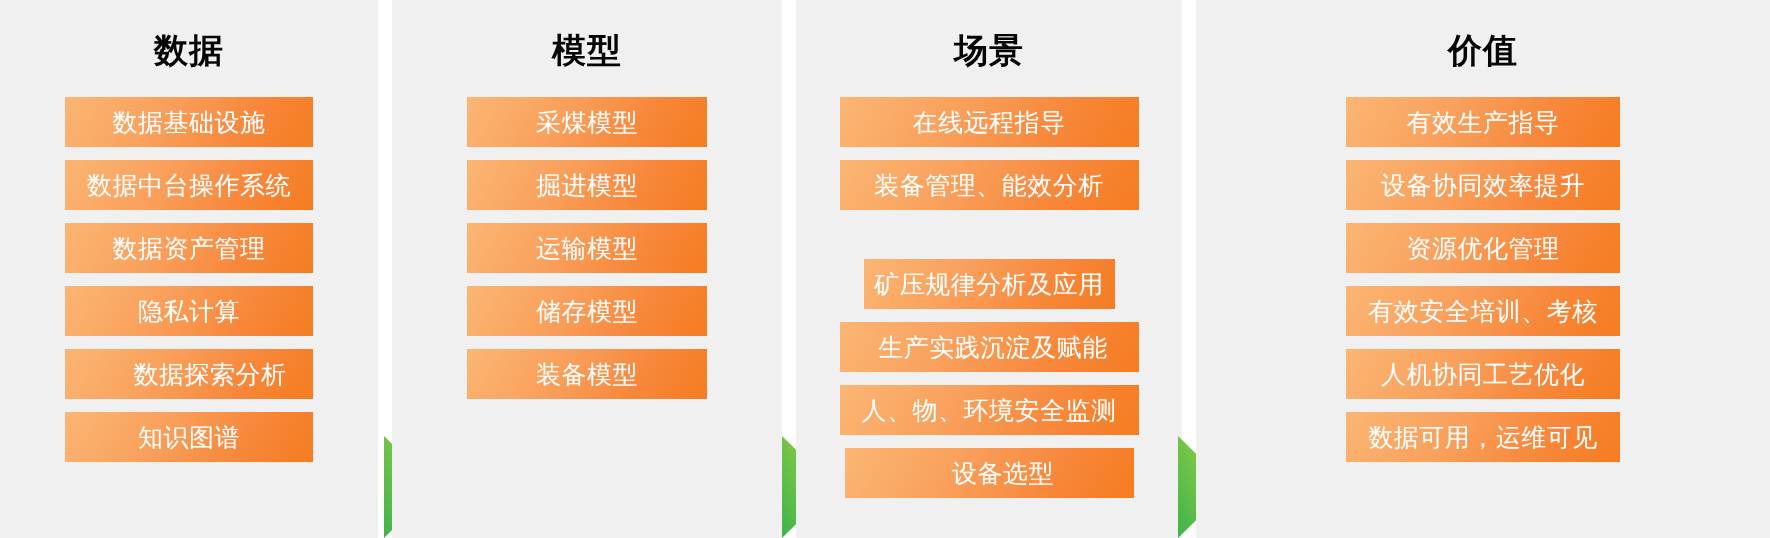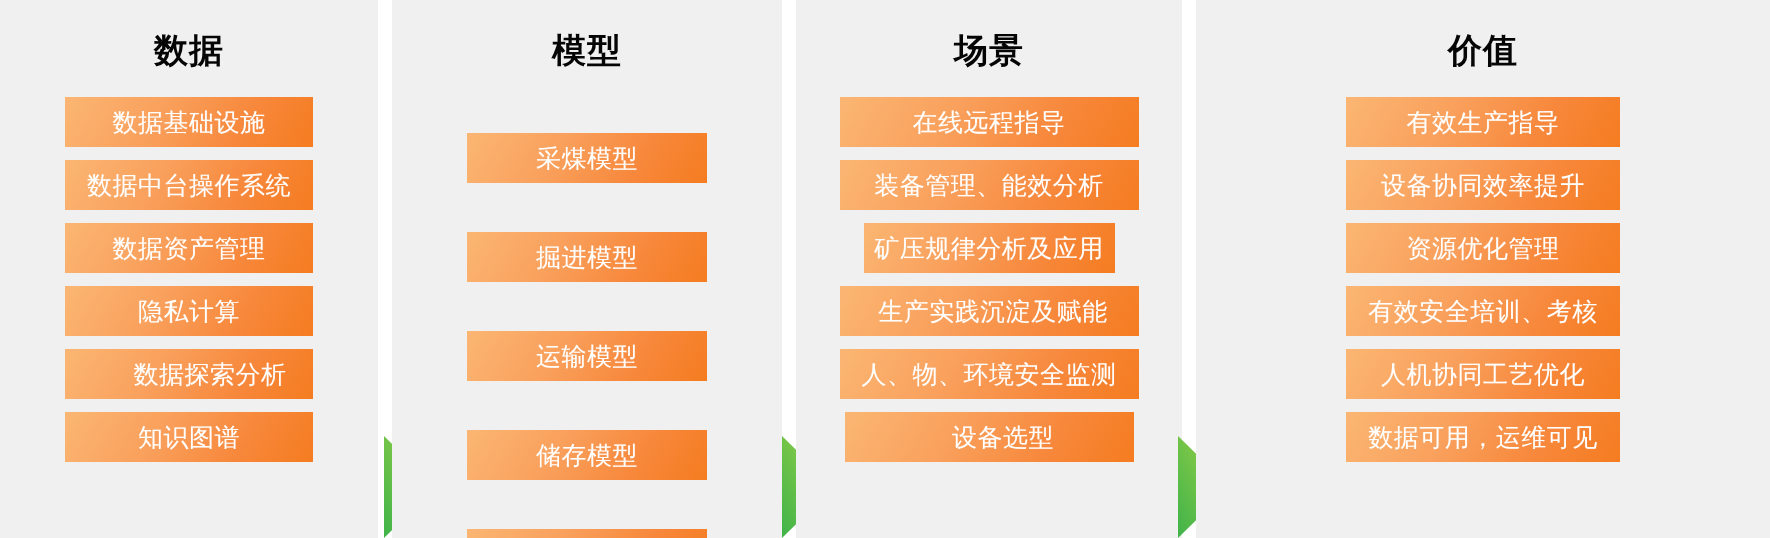--- a/index.html
+++ b/index.html
@@ -76,21 +76,21 @@
     line-height: 50px;
   }
 
   
   #panel-0 { left: 0px;    width: 378px; }
   #panel-1 { left: 392px;  width: 390px; }
   #panel-2 { left: 796px;  width: 386px; }
   #panel-3 { left: 1196px; width: 574px; }
 
   #panel-0 .bar { width: 296px; }
-  #panel-1 .bar { width: 294px; margin-top: 36px; }
+  #panel-1 .bar { width: 294px; }
   #panel-2 .bar { width: 306px; }
   #panel-3 .bar { width: 300px; }
   .arrow-wrap {
     position: absolute;
     bottom: 0;
     width: 52px;
     height: 102px;
     overflow: hidden;
   }
   .arrow-shape {
@@ -181,21 +181,21 @@
 
   <div class="panel" id="panel-2">
     <div class="panel-title">场景</div>
     <div class="bars">
       <div class="bar" style="width: 299px;">
           <span class="bar-label">在线远程指导</span>
         </div>
       <div class="bar" style="width: 299px;">
           <span class="bar-label">装备管理、能效分析</span>
         </div>
-      <div class="bar" style="width: 251px;">
+      <div class="bar" style="width: 251px; margin-top: 36px;">
           <span class="bar-label">矿压规律分析及应用</span>
         </div>
       <div class="bar" style="width: 299px; padding-left: 8px;">
           <span class="bar-label">生产实践沉淀及赋能</span>
         </div>
       <div class="bar" style="width: 299px;">
           <span class="bar-label">人、物、环境安全监测</span>
         </div>
       <div class="bar" style="width: 289px; padding-left: 28px;">
           <span class="bar-label">设备选型</span>

